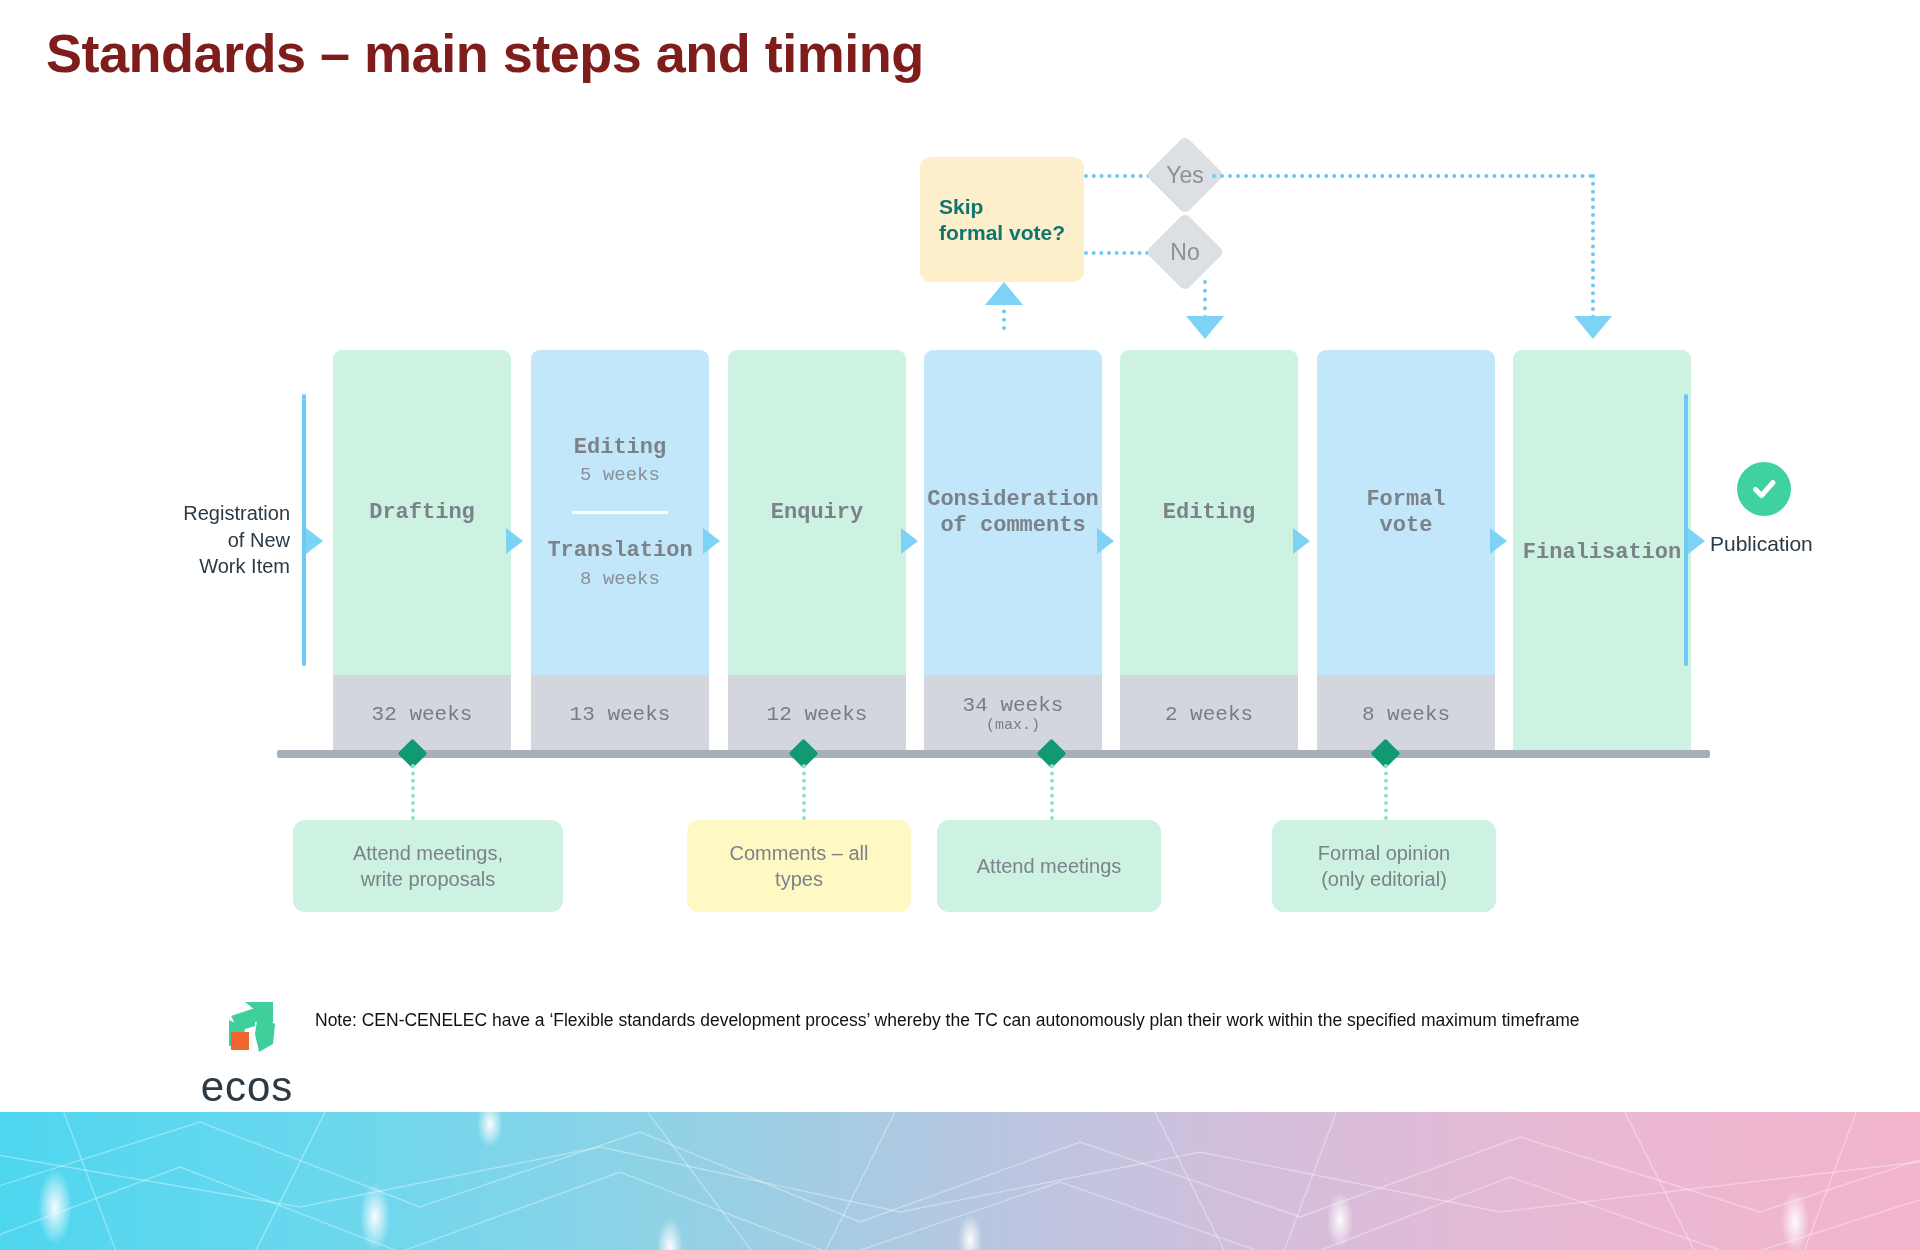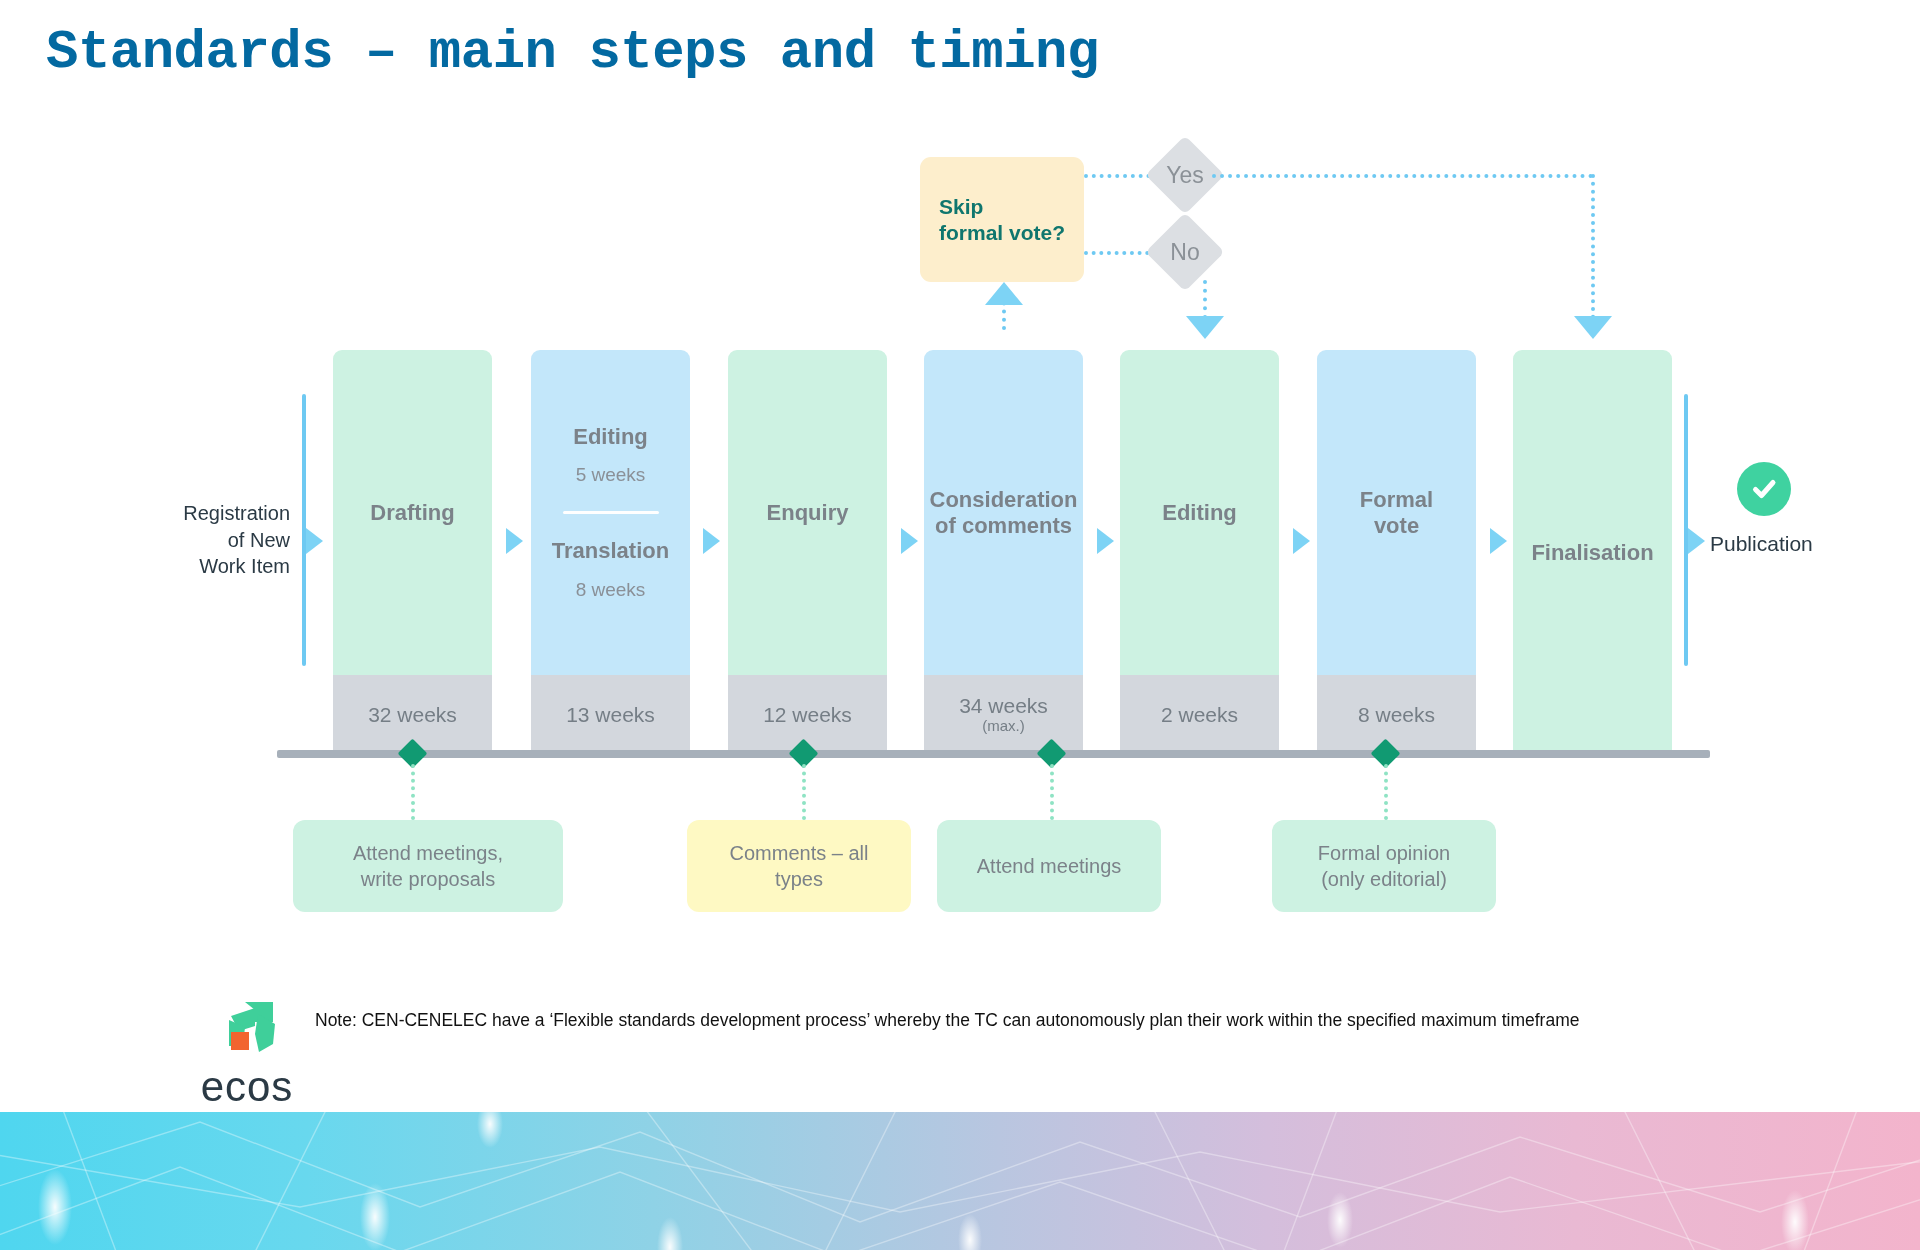--- a/index.html
+++ b/index.html
@@ -8,50 +8,50 @@
     background: #ffffff;
     font-family: "Liberation Sans", sans-serif;
     overflow: hidden;
   }
   #slide { position: relative; width: 1920px; height: 1250px; background: #fff; }
 
   
   #title {
     position: absolute; left: 46px; top: 22px;
     font-size: 54px; font-weight: bold; letter-spacing: -0.5px;
-    color: #0369a1;
+    color: #7f1d1d;
     white-space: nowrap;
-    font-family: Liberation Mono, monospace;
   }
 
   
   .stage {
     position: absolute;
     top: 350px;
-    width: 159px;
+    width: 178px;
     height: 405px;
     border-radius: 9px 9px 0 0;
     overflow: hidden;
+    font-family: Liberation Mono, monospace;
   }
   .stage.green { background: #cdf2e2; }
   .stage.blue  { background: #c3e7fa; }
   .stage .body {
     position: absolute; left: 0; right: 0; top: 0;
     height: 325px;
     display: flex; flex-direction: column;
     align-items: center; justify-content: center;
     padding: 0 4px;
   }
   .stage .label {
     font-size: 22px; font-weight: bold; color: #7b8289;
     text-align: center; line-height: 1.16;
   }
   .stage .sub {
     font-size: 19px; color: #8a9097; text-align: center; line-height: 1.2;
-    margin-top: 15px;
+    margin-top: 4px;
   }
   .stage .divider {
     width: 96px; height: 3px; background: #ffffff;
     margin: 24px 0 24px 0; border-radius: 2px;
   }
   .stage .weeks {
     position: absolute; left: 0; right: 0; bottom: 0;
     height: 80px; background: #d3d7dd;
     display: flex; flex-direction: column;
     align-items: center; justify-content: center;

